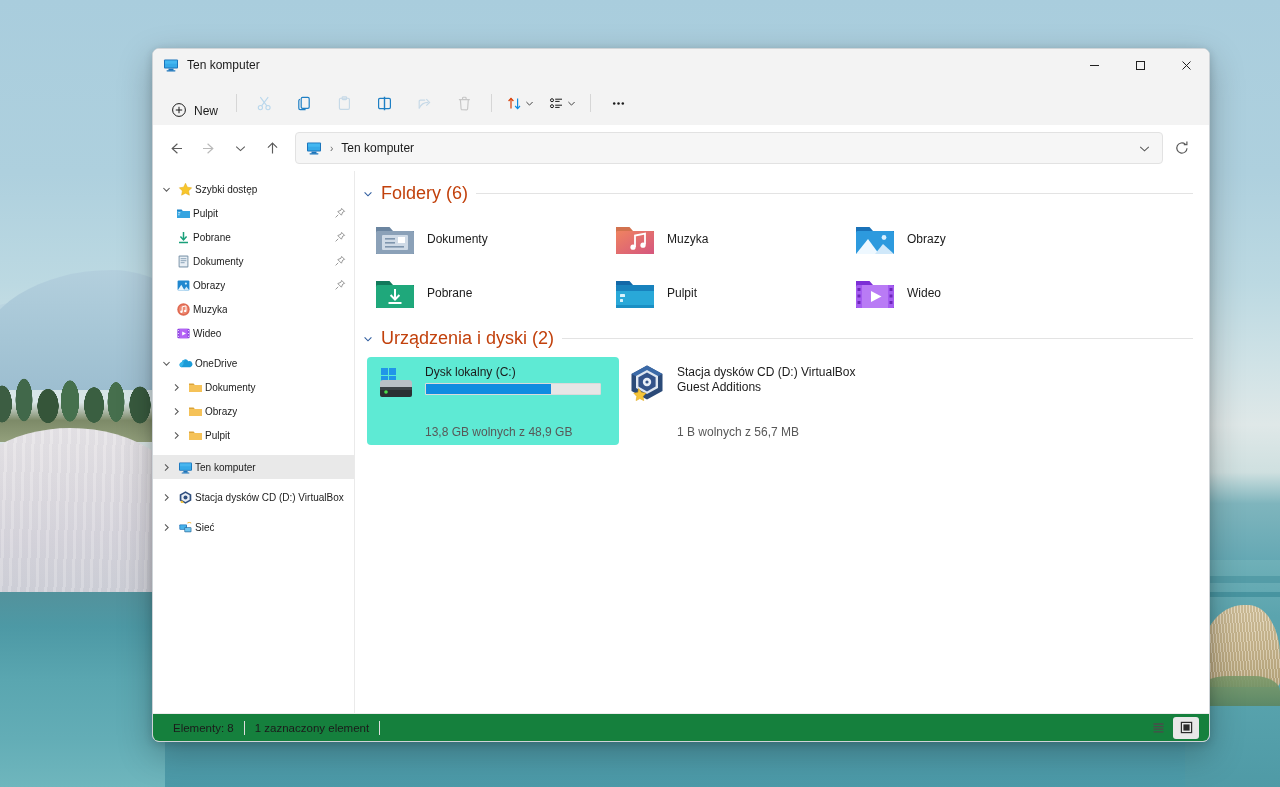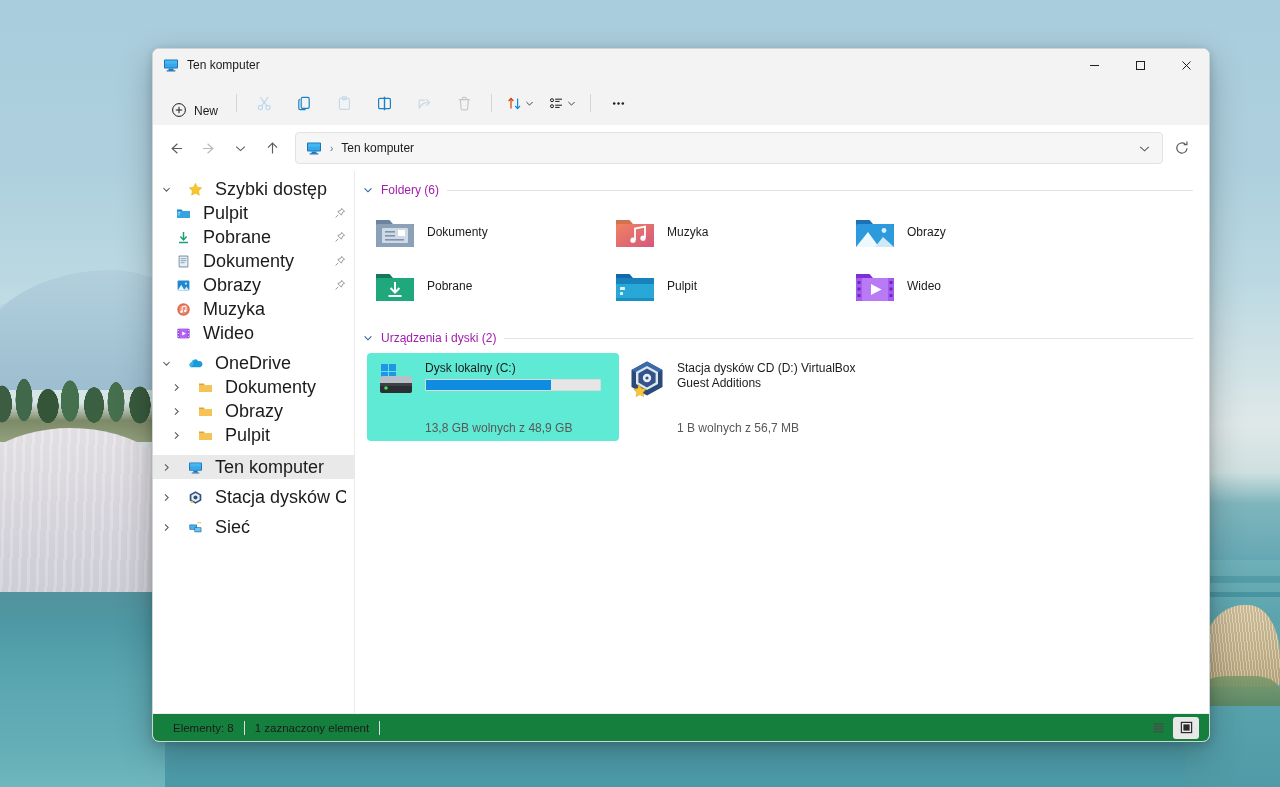--- a/index.html
+++ b/index.html
@@ -160,41 +160,41 @@
 
   
   .body-split { flex: 1 1 auto; display: flex; min-height: 0; }
 
   
   .sidebar {
     width: 202px; flex: 0 0 202px; background: #ffffff; border-right: 1px solid #eaeaea;
     padding-top: 6px; overflow: hidden;
   }
   .nav-row {
-    height: 24px; display: flex; align-items: center; gap: 12px;
-    padding-right: 8px; cursor: default; font-size: 18px; position: relative;
+    height: 24px; display: flex; align-items: center; gap: 2px;
+    padding-right: 8px; cursor: default; font-size: 10px; position: relative;
   }
   .nav-row.selected { background: #e9e9e9; }
   .twisty {
     width: 18px; flex: 0 0 18px; display: flex; align-items: center; justify-content: center;
     color: #5a5a5a; font-size: 9px;
   }
   .nav-ico { width: 16px; height: 16px; flex: 0 0 16px; display: flex; align-items: center; justify-content: center; }
   .nav-label { white-space: nowrap; overflow: hidden; }
   .nav-pin { margin-left: auto; color: #9a9a9a; font-size: 11px; }
   .lvl1 { padding-left: 4px; }
   .lvl2 { padding-left: 22px; }
 
   
   .content { flex: 1 1 auto; background: #ffffff; position: relative; overflow: hidden; }
   .group-head {
     display: flex; align-items: center; gap: 8px; padding: 8px 16px 2px 8px; margin-top: 4px;
   }
   .group-chev { color: #2d5b9e; font-size: 10px; }
-  .group-title { color: #a21caf; font-size: 12px; white-space: nowrap; }
+  .group-title { color: #c2410c; font-size: 18px; white-space: nowrap; }
   .group-line { flex: 1 1 auto; height: 1px; background: #e3e3e3; }
 
   .tiles { display: flex; flex-wrap: wrap; padding: 6px 0 0 12px; }
   .tile {
     width: 240px; height: 54px; display: flex; align-items: center; gap: 12px;
     padding: 0 8px; border-radius: 4px; cursor: default;
   }
   .tile-label { font-size: 12px; }
 
   .drives { display: flex; flex-wrap: wrap; padding: 6px 0 0 12px; }
@@ -791,21 +791,21 @@
               <rect x="2.5" y="26" width="3" height="3" fill="#6e26bb"></rect>
               <rect x="34.5" y="13" width="3" height="3" fill="#6e26bb"></rect>
               <rect x="34.5" y="19.5" width="3" height="3" fill="#6e26bb"></rect>
               <rect x="34.5" y="26" width="3" height="3" fill="#6e26bb"></rect>
             </svg>
           </span>
           <span class="tile-label">Wideo</span>
         </div>
       </div>
 
-      <div class="group-head" style="margin-top:10px;">
+      <div class="group-head" style="margin-top:0;">
         <span class="group-chev">
           <svg width="10" height="10" viewBox="0 0 10 10">
               <path d="M1.6 3.4 L5 6.8 L8.4 3.4" fill="none" stroke="#2d5b9e" stroke-width="1.1"></path>
             </svg>
         </span>
         <span class="group-title">Urządzenia i dyski (2)</span>
         <span class="group-line"></span>
       </div>
 
       <div class="drives">

